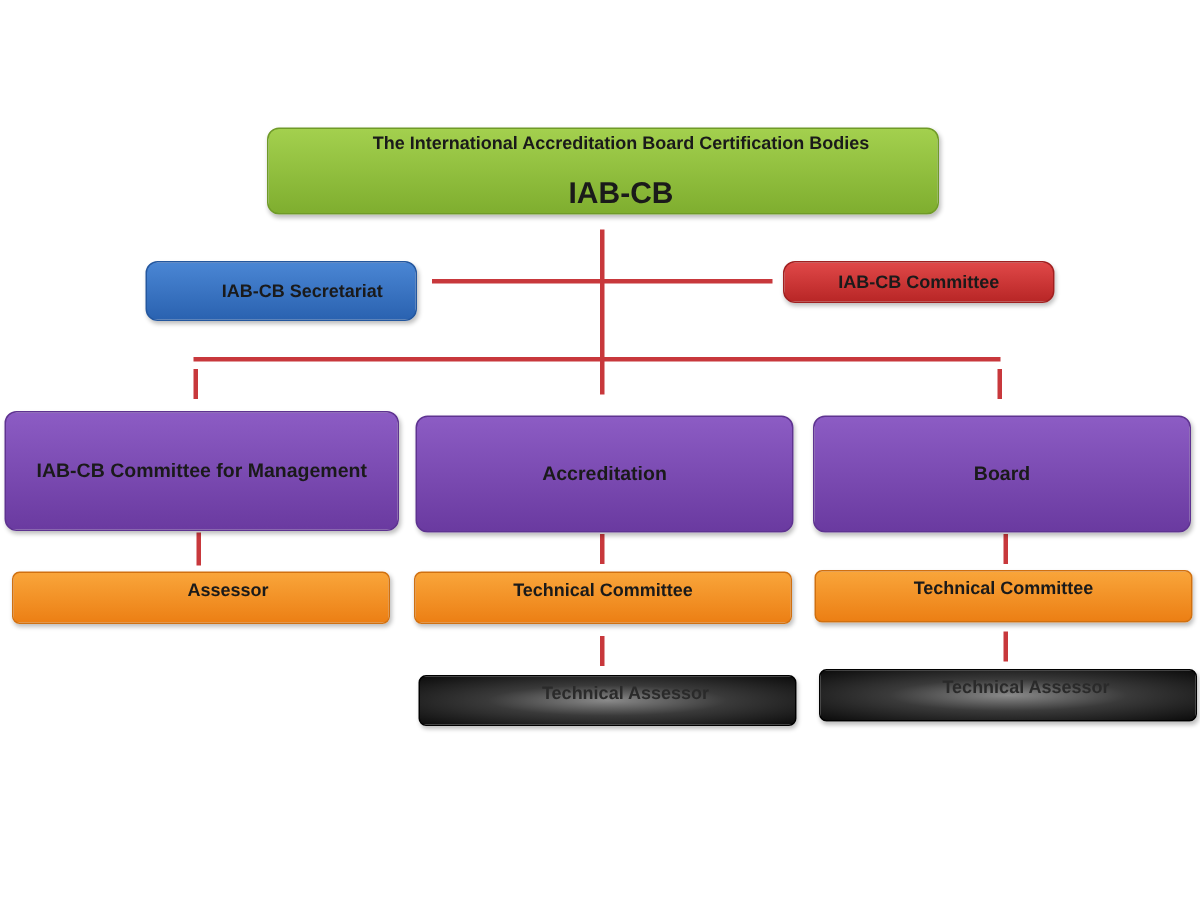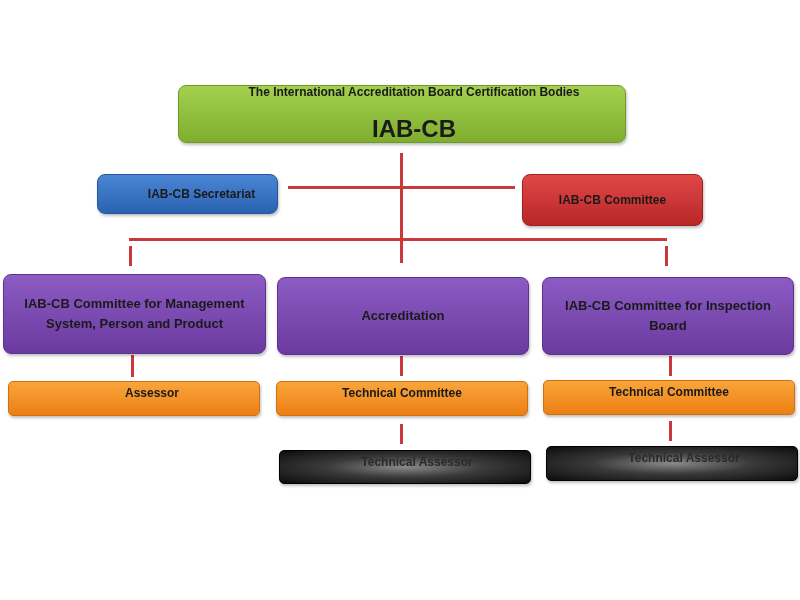--- a/index.html
+++ b/index.html
@@ -10,21 +10,21 @@
          box-shadow: 1px 2px 3px rgba(0,0,0,0.25); }
   .green { background:linear-gradient(#a3d04e,#7fae2f); border:1px solid #6f9a28;padding-left:24px; }
   .blue { background:linear-gradient(#4a86d4,#2a62b0); border:1px solid #24579e;padding-left:28px; }
   .red { background:linear-gradient(#e04848,#b82626); border:1px solid #a02020; }
   .purple { background:linear-gradient(#8c5cc4,#6a3aa0); border:1px solid #5e3390; }
   .orange { background:linear-gradient(#f9a53a,#ec7f14); border:1px solid #d07010; border-radius:5px; }
   .black { background:radial-gradient(ellipse at center, #8a8a8a 0%, #3a3a3a 45%, #0c0c0c 100%); border:1px solid #000; border-radius:5px; color:#2a2a2a;padding-left:24px; }
   .line { position:absolute; background:#c8383c; }
   .t13 { font-size:13px; line-height:20px; }
   .t12 { font-size:12px; }
-  .big { font-size:24px; margin-top:16px; }
+  .big { font-size:20px; margin-top:16px; }
 </style>
 </head>
 <body>
 
 <div class="line" style="left:400px;top:153px;width:3px;height:110px;"></div>
 <div class="line" style="left:288px;top:186px;width:227px;height:3px;"></div>
 <div class="line" style="left:129px;top:238px;width:538px;height:3px;"></div>
 <div class="line" style="left:129px;top:246px;width:3px;height:20px;"></div>
 <div class="line" style="left:665px;top:246px;width:3px;height:20px;"></div>
 <div class="line" style="left:131px;top:355px;width:3px;height:22px;"></div>
@@ -34,33 +34,31 @@
 <div class="line" style="left:669px;top:421px;width:3px;height:20px;"></div>
 
 <div class="box green" style="left:178px;top:85px;width:448px;height:58px;">
   <div class="t12">The International Accreditation Board  Certification Bodies</div>
   <div class="big">IAB-CB</div>
 </div>
 
 <div class="box blue t12" style="left:97px;top:174px;width:181px;height:40px;">
   <span>IAB-CB Secretariat</span>
 </div>
-<div class="box red t12" style="left:522px;top:174px;width:181px;height:52px;">
+<div class="box red t12" style="left:522px;top:174px;width:181px;height:28px;">
   <span>IAB-CB Committee</span>
 </div>
 
 <div class="box purple t13" style="left:3px;top:274px;width:263px;height:80px;">
   <div>IAB-CB Committee for Management</div>
-  <div>System, Person and Product</div>
 </div>
 <div class="box purple t13" style="left:277px;top:277px;width:252px;height:78px;">
   <div>Accreditation</div>
 </div>
 <div class="box purple t13" style="left:542px;top:277px;width:252px;height:78px;">
-  <div>IAB-CB Committee for Inspection</div>
   <div>Board</div>
 </div>
 
 <div class="box orange t12" style="left:8px;top:381px;width:252px;height:35px;justify-content:flex-start;padding-top:4px;padding-left:36px;">
   <span>Assessor</span>
 </div>
 <div class="box orange t12" style="left:276px;top:381px;width:252px;height:35px;justify-content:flex-start;padding-top:4px;">
   <span>Technical Committee</span>
 </div>
 <div class="box orange t12" style="left:543px;top:380px;width:252px;height:35px;justify-content:flex-start;padding-top:4px;">

